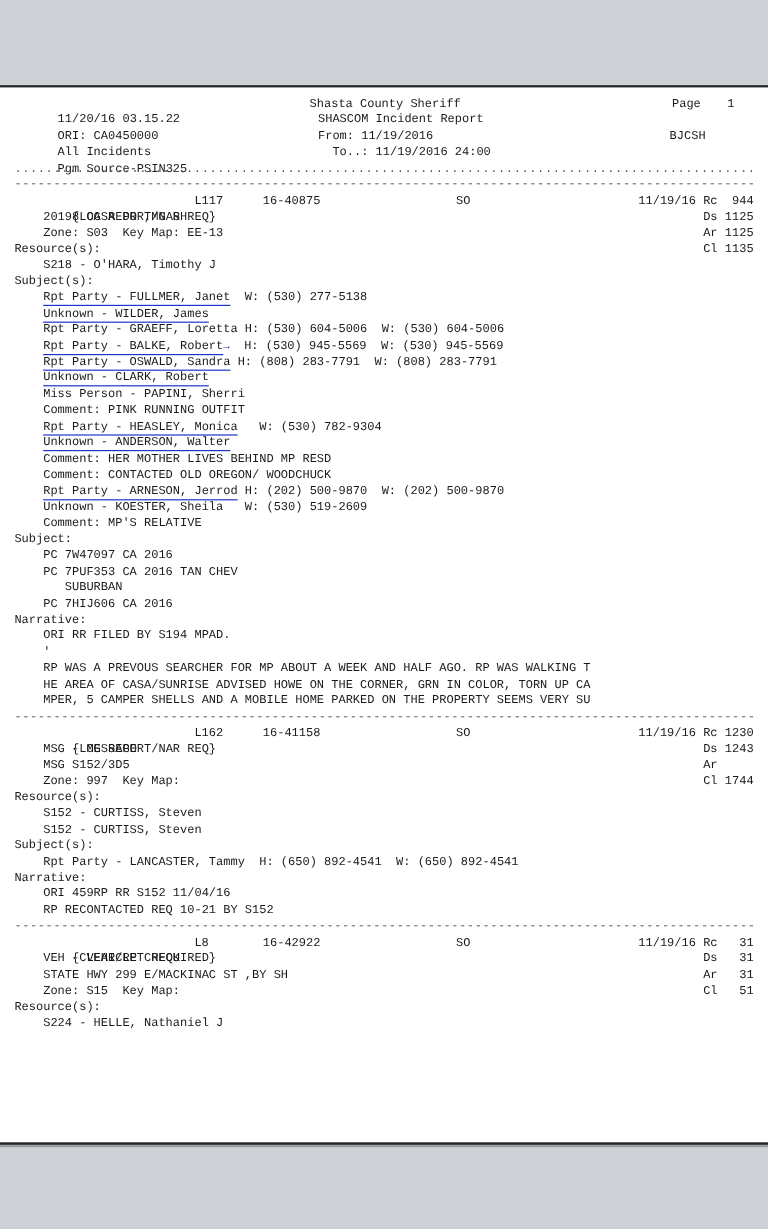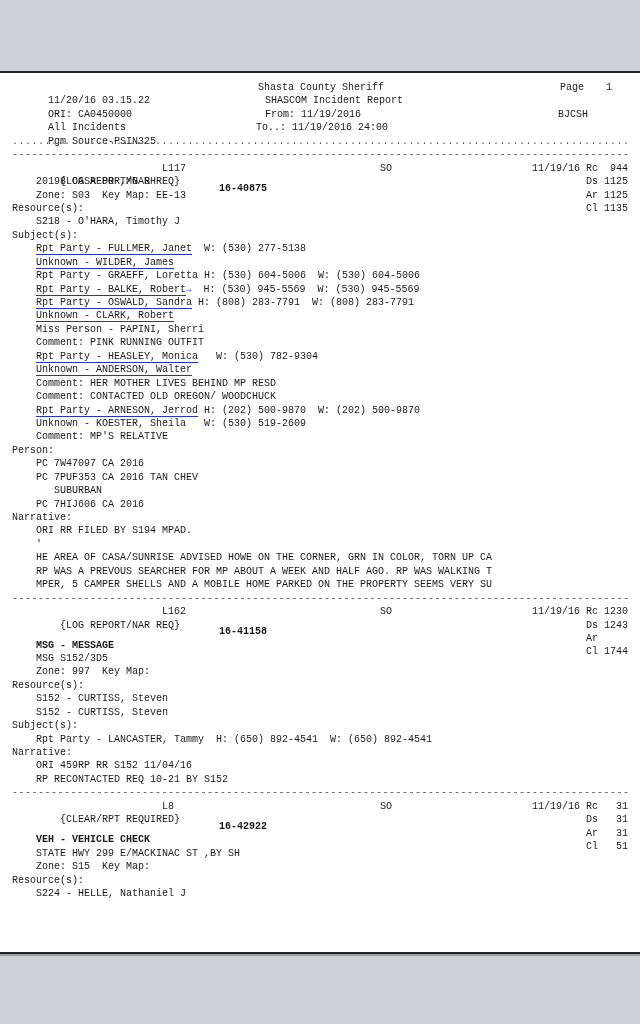--- a/index.html
+++ b/index.html
@@ -4,21 +4,21 @@
 <style>
   html, body { margin:0; padding:0; }
   body { width:640px; height:1024px; background:#cdd0d5; position:relative; overflow:hidden; }
   .topbar { position:absolute; left:0; top:0; width:640px; height:71px; background:#cdd0d5; border-bottom:2px solid #222; }
   .botbar { position:absolute; left:0; top:952px; width:640px; height:72px; background:#cdd0d5; border-top:2px solid #222; box-shadow: inset 0 2px 0 #9a9da2; }
   .page { position:absolute; left:0; top:73px; width:640px; height:879px; background:#fff; }
   .doc { position:absolute; left:12px; top:8px; width:616px;
          font-family:"Liberation Mono","DejaVu Sans Mono",monospace; font-size:10px; line-height:13.45px; color:#1a1a1a; }
   .row { position:relative; height:13.45px; white-space:pre; }
   .abs { position:absolute; top:0; white-space:pre; }
-  .b { font-weight:bold;margin-top:20px; }
+  .b { font-weight:normal; }
   .ind { padding-left:24px; }
   .rule { position:relative; height:13.45px; overflow:hidden; white-space:nowrap; color:#555; letter-spacing:0.5px; }
   .ul { border-bottom:1.3px solid #2233cc; display:inline-block; line-height:11px; }
   .arrow { color:#2233cc; font-size:9px; }
   .times { position:absolute; right:0; top:0; text-align:right; }
   .tm { height:13.45px; white-space:pre;margin-left:48px; }
 </style>
 </head>
 <body>
 
@@ -37,21 +37,21 @@
       <span>ORI: CA0450000</span>
       <span class="abs" style="left:253px">SHASCOM Incident Report</span>
     </div>
     <div class="row">
       <span>All Incidents</span>
       <span class="abs" style="left:253px">From: 11/19/2016</span>
       <span class="abs" style="left:546px">BJCSH</span>
     </div>
     <div class="row">
       <span>Pgm Source-PSIN325</span>
-      <span class="abs" style="left:244px">To..: 11/19/2016 24:00</span>
+      <span class="abs" style="left:265px">To..: 11/19/2016 24:00</span>
     </div>
     <div class="rule">...................................................................................................</div>
     <div class="rule">---------------------------------------------------------------------------------------------------</div>
 
     <div style="position:relative">
       <div class="times">
         <div class="tm"><span>11/19/16</span> <span>Rc</span> <span> 944</span></div>
         <div class="tm"><span>Ds</span> <span>1125</span></div>
         <div class="tm"><span>Ar</span> <span>1125</span></div>
         <div class="tm"><span>Cl</span> <span>1135</span></div>
@@ -77,30 +77,30 @@
       <div class="row ind"><span>Miss Person - PAPINI, Sherri</span></div>
       <div class="row ind"><span>Comment: PINK RUNNING OUTFIT</span></div>
       <div class="row ind"><span class="ul">Rpt Party - HEASLEY, Monica</span><span>   W: (530) 782-9304</span></div>
       <div class="row ind"><span class="ul">Unknown - ANDERSON, Walter</span></div>
       <div class="row ind"><span>Comment: HER MOTHER LIVES BEHIND MP RESD</span></div>
       <div class="row ind"><span>Comment: CONTACTED OLD OREGON/ WOODCHUCK</span></div>
       <div class="row ind"><span class="ul">Rpt Party - ARNESON, Jerrod</span><span> H: (202) 500-9870  W: (202) 500-9870</span></div>
       <div class="row ind"><span>Unknown - KOESTER, Sheila</span><span>   W: (530) 519-2609</span></div>
       <div class="row ind"><span>Comment: MP'S RELATIVE</span></div>
 
-      <div class="row">Person:</div>
+      <div class="row">Subject:</div>
       <div class="row ind">PC 7W47097 CA 2016</div>
       <div class="row ind">PC 7PUF353 CA 2016 TAN CHEV</div>
       <div class="row ind">   SUBURBAN</div>
       <div class="row ind">PC 7HIJ606 CA 2016</div>
       <div class="row">Narrative:</div>
       <div class="row ind">ORI RR FILED BY S194 MPAD.</div>
       <div class="row ind">'</div>
+      <div class="row ind">RP WAS A PREVOUS SEARCHER FOR MP ABOUT A WEEK AND HALF AGO. RP WAS WALKING T</div>
       <div class="row ind">HE AREA OF CASA/SUNRISE ADVISED HOWE ON THE CORNER, GRN IN COLOR, TORN UP CA</div>
-      <div class="row ind">RP WAS A PREVOUS SEARCHER FOR MP ABOUT A WEEK AND HALF AGO. RP WAS WALKING T</div>
       <div class="row ind">MPER, 5 CAMPER SHELLS AND A MOBILE HOME PARKED ON THE PROPERTY SEEMS VERY SU</div>
     </div>
 
     <div class="rule">---------------------------------------------------------------------------------------------------</div>
 
     <div style="position:relative">
       <div class="times">
         <div class="tm"><span>11/19/16</span> <span>Rc</span> <span>1230</span></div>
         <div class="tm"><span>Ds</span> <span>1243</span></div>
         <div class="tm"><span>Ar</span> <span>    </span></div>

